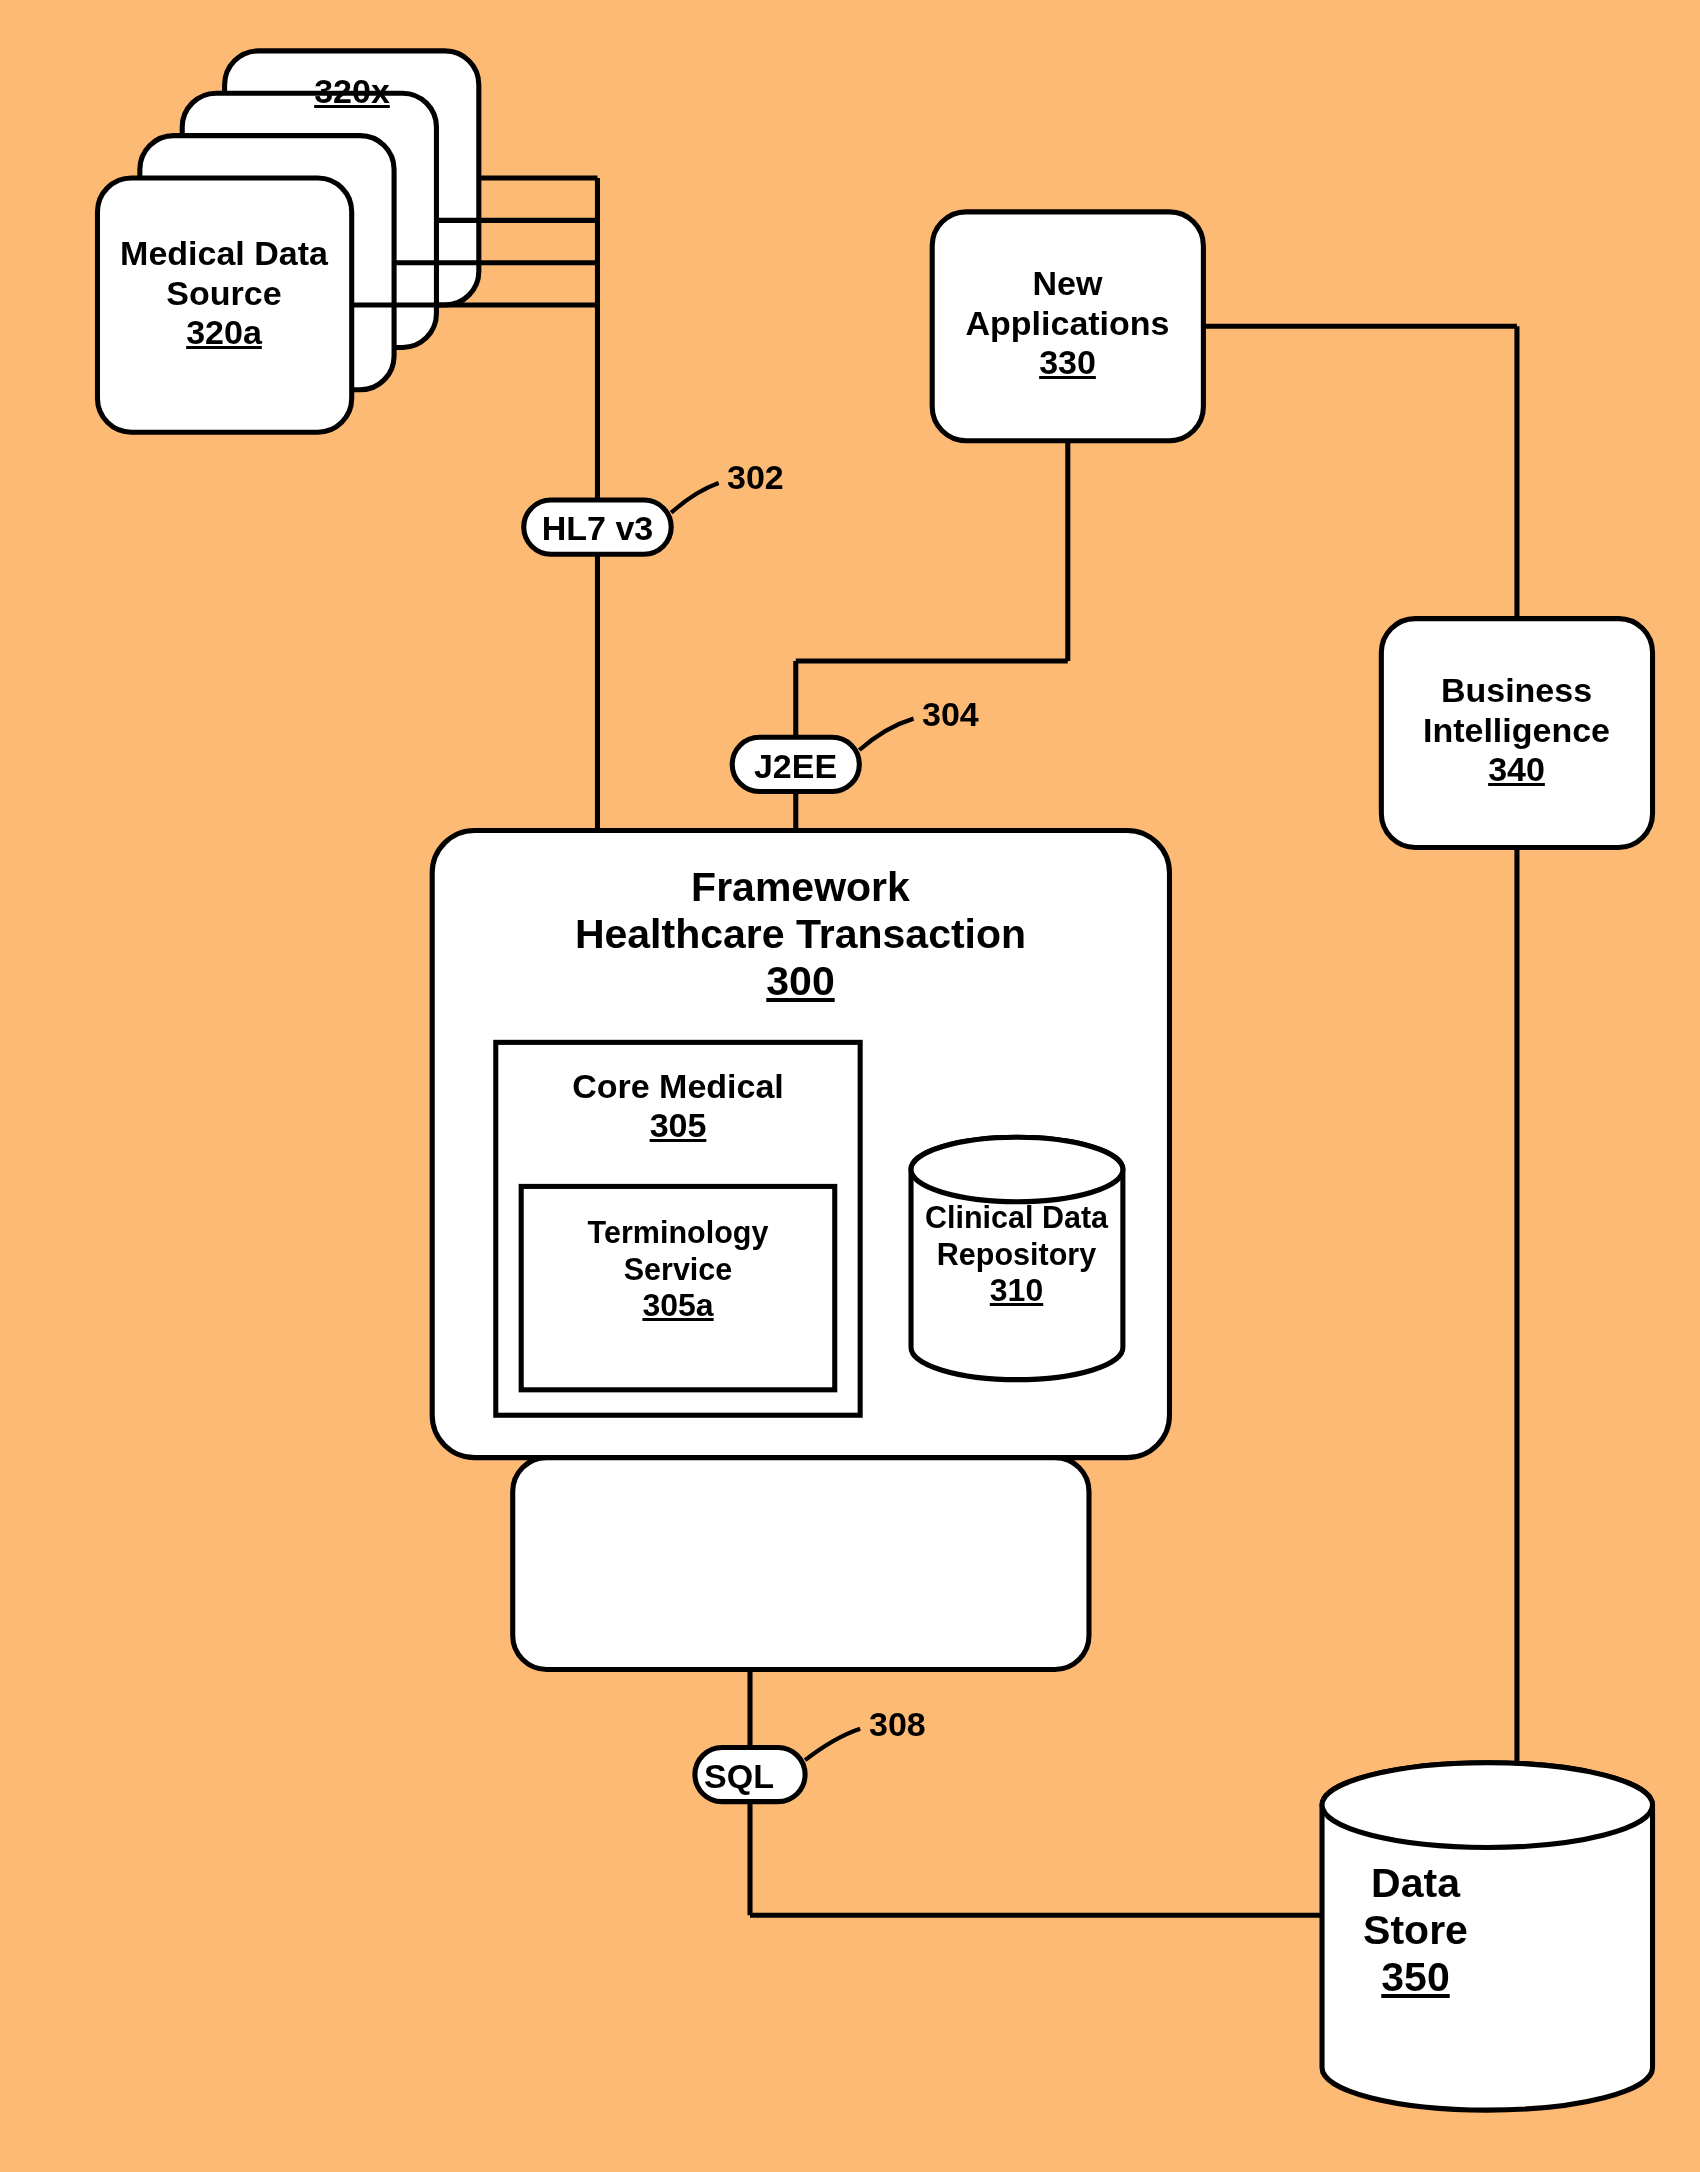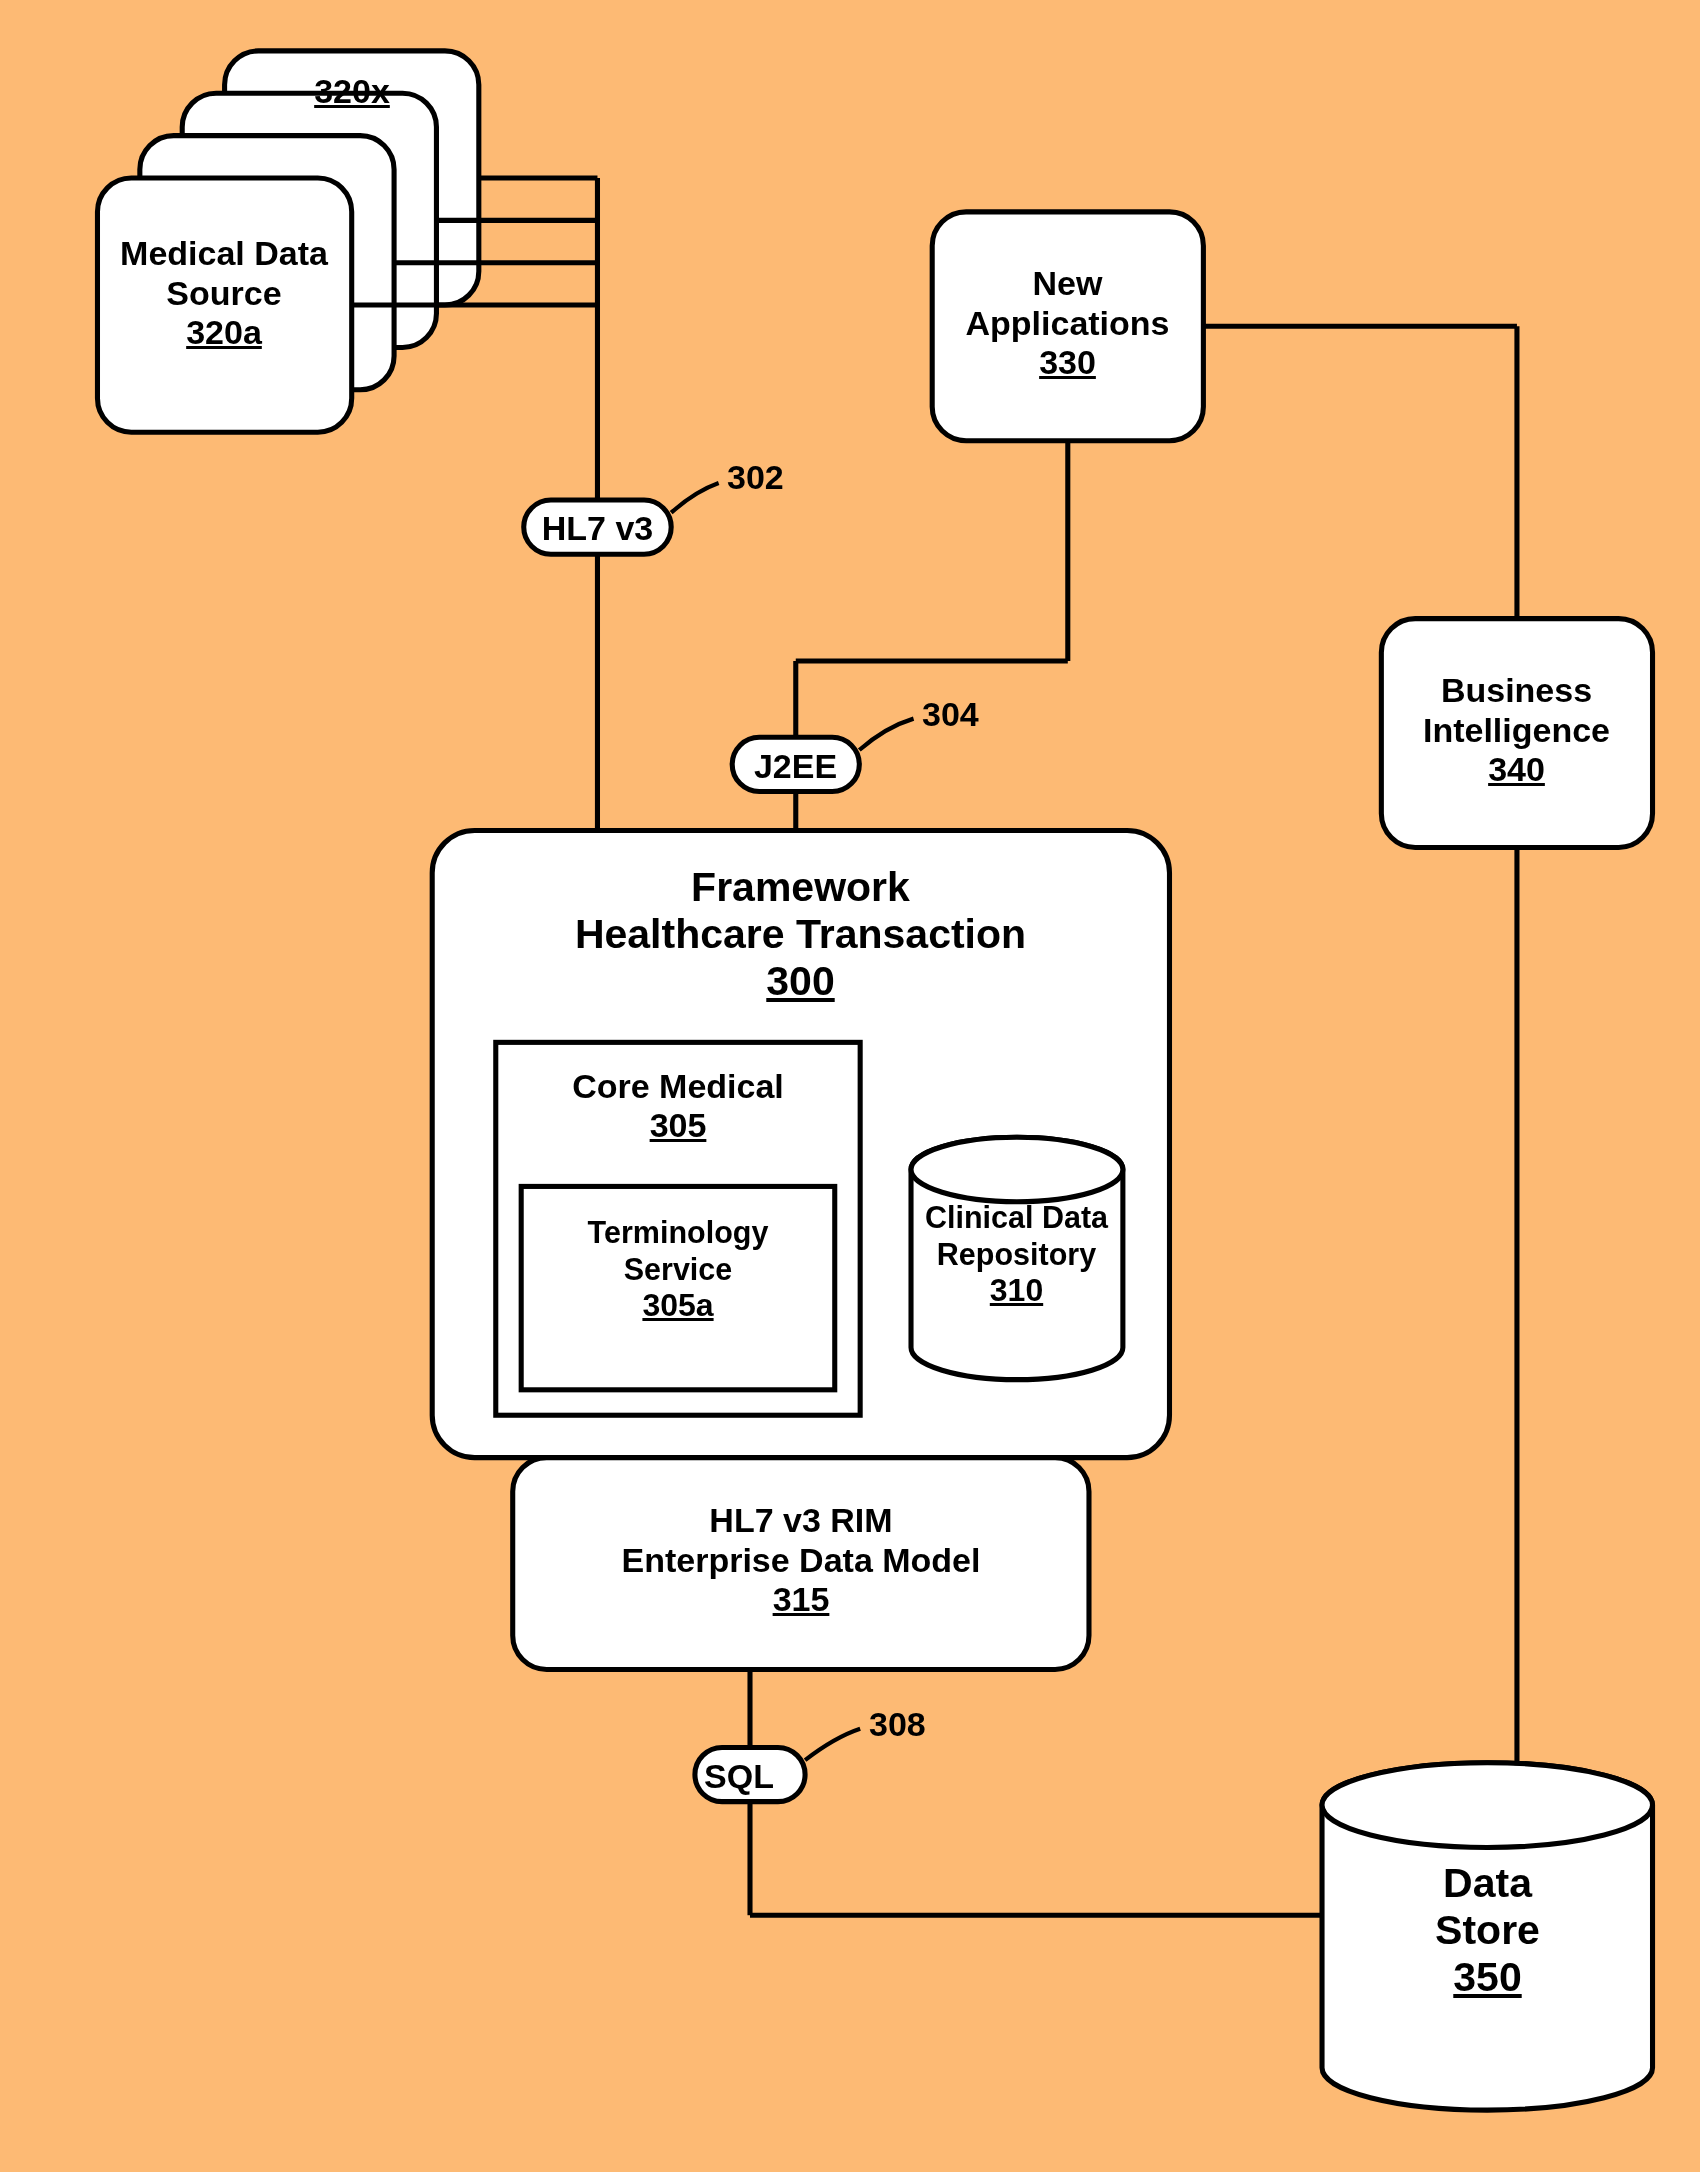--- a/index.html
+++ b/index.html
@@ -145,27 +145,22 @@
     <div class="t3">Service</div>
     <div class="t3u">305a</div>
   </div>
 
   <div class="abs" style="left:898px; top:1199px; width:237px;">
     <div class="t3">Clinical Data</div>
     <div class="t3">Repository</div>
     <div class="t3u">310</div>
   </div>
 
-  <div class="abs" style="left:513px; top:1500px; width:576px;">
-    <div class="t2">HL7 v3 RIM</div>
-    <div class="t2">Enterprise Data Model</div>
-    <div class="t2u">315</div>
-  </div>
 
-  <div class="abs" style="left:1322px; top:1860px; width:331px;">
+  <div class="abs" style="left:1250px; top:1860px; width:331px;">
     <div class="t1">Data</div>
     <div class="t1">Store</div>
     <div class="t1u">350</div>
   </div>
 
   <div class="abs tp" style="left:524px; top:509px; width:147px;">HL7 v3</div>
   <div class="abs tp" style="left:732px; top:747px; width:127px;">J2EE</div>
   <div class="abs tp" style="left:684px; top:1757px; width:110px;">SQL</div>
 
   <div class="abs co" style="left:727px; top:458px;">302</div>

